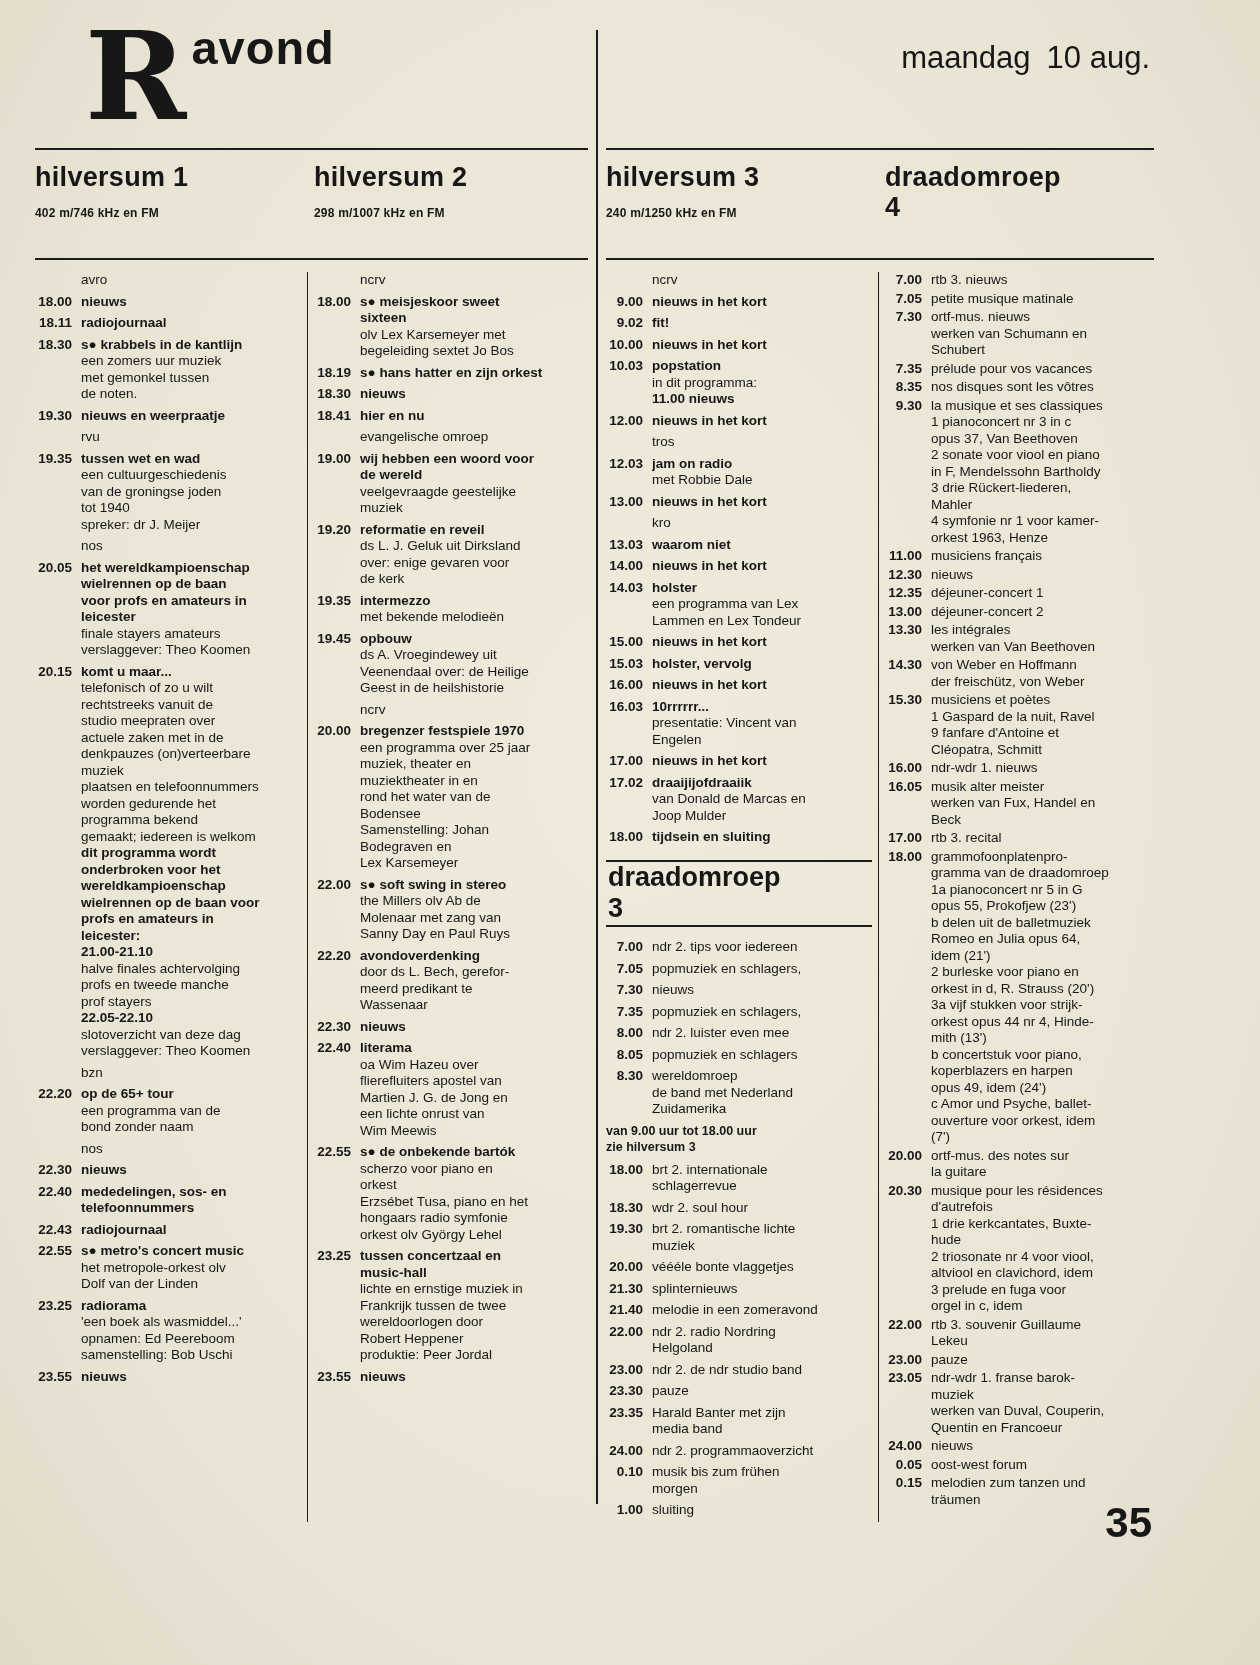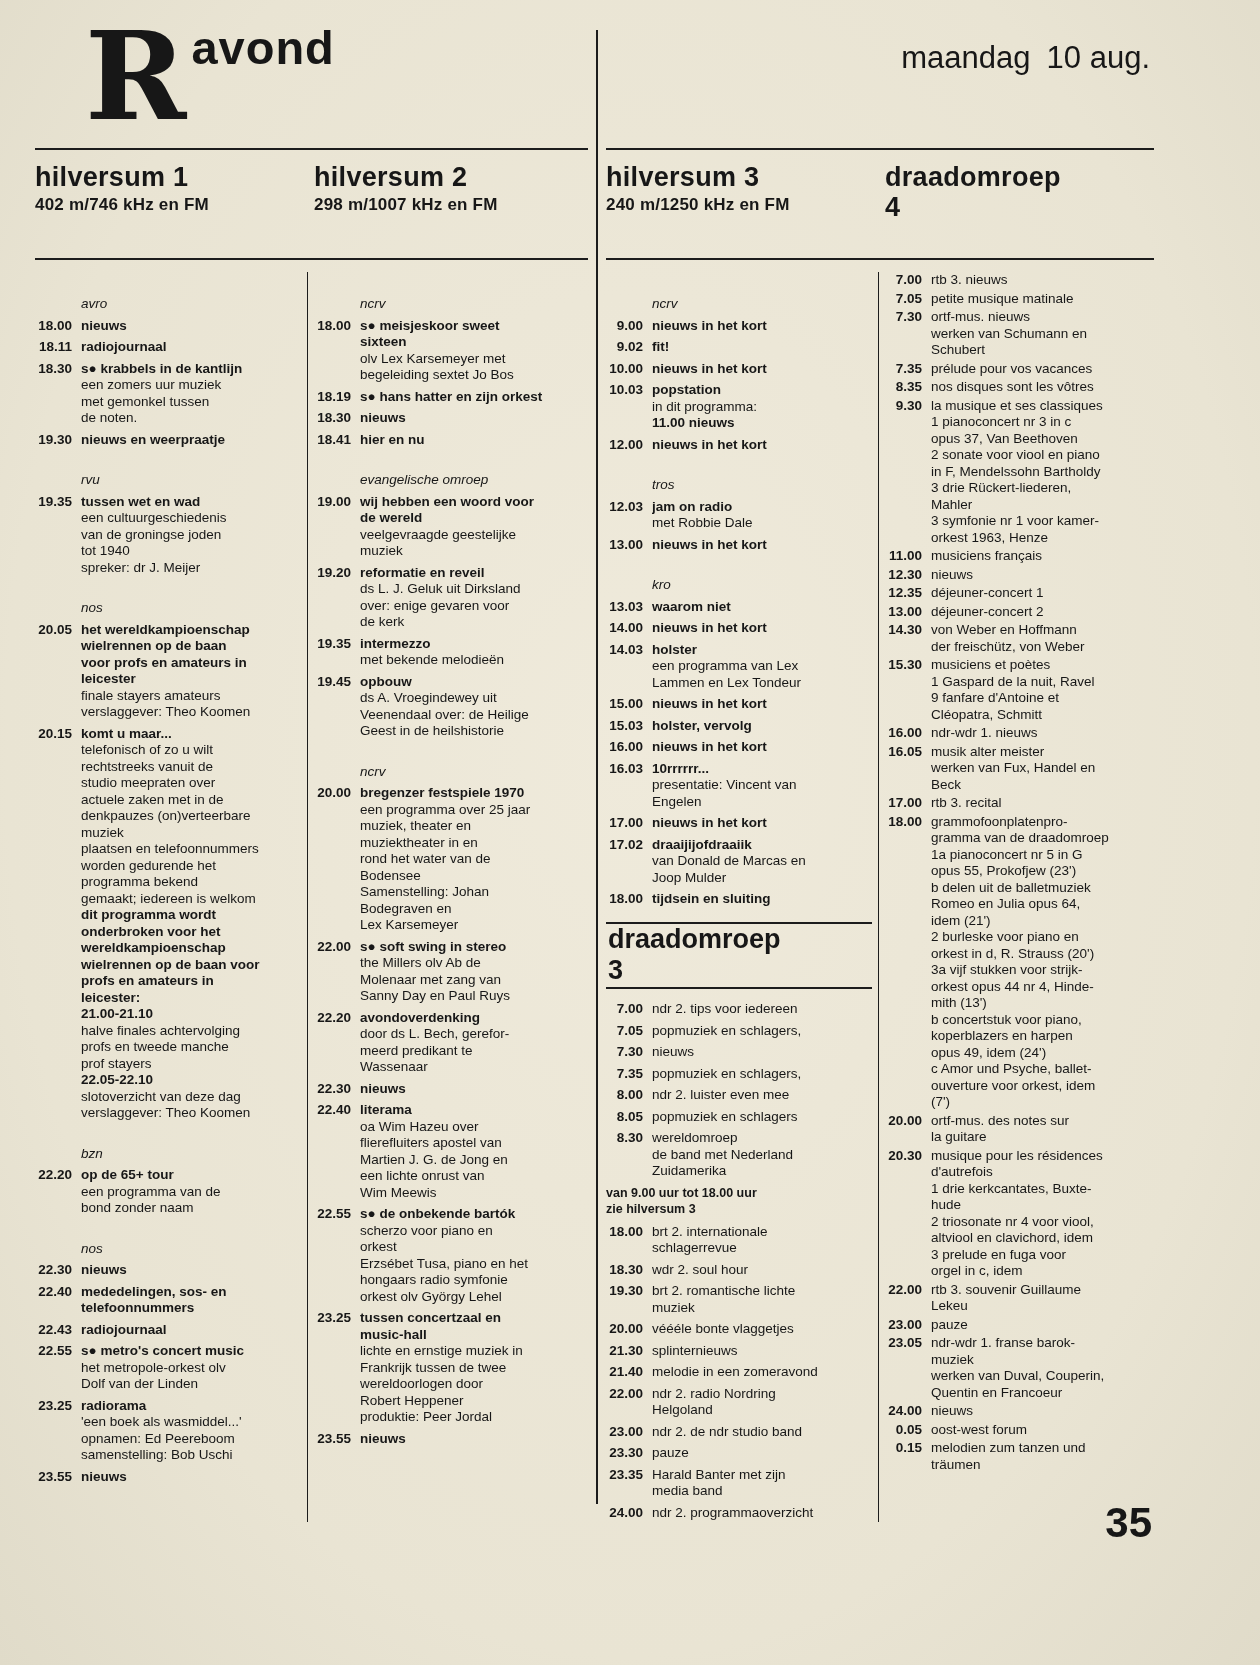--- a/index.html
+++ b/index.html
@@ -20,33 +20,33 @@
   .day { font-weight:normal; margin-right:16px; }
   
   .content { position:absolute; top:148px; left:35px; width:1122px; display:flex; }
   .half { width:553px; }
   .half.right { width:548px; margin-left:18px; }
   .half-rule { height:2px; background:#1c1c1c; }
   .col-heads { display:flex; height:108px; padding-top:12px; }
   .col-heads .slot-a { width:266px; }
   .col-heads .slot-b { width:261px; margin-left:13px; }
   .col-title { font-size:27px; font-weight:bold; letter-spacing:.3px; line-height:1.12; }
-  .col-sub { font-size:17px; font-weight:bold; margin-top:3px; letter-spacing:.2px; }
+  .col-sub { font-size:12px; font-weight:bold; margin-top:14px; letter-spacing:.2px; }
   .col-bodies { display:flex; height:1262px; overflow:hidden; padding-top:12px; }
   .col-bodies .col-body { width:266px; }
   .col-bodies .col-body:last-child { width:260px; }
   .body-div { width:1px; background:#1c1c1c; margin:0 6px; }
   
   .entry { display:flex; margin-bottom:5px; }
   .tight .entry { margin-bottom:2px; }
   .time { flex:0 0 46px; text-align:right; padding-right:9px; font-weight:bold; font-size:13.5px; line-height:16.5px; white-space:nowrap; }
   .lines { flex:1; min-width:0; }
   .line { font-size:13.5px; line-height:16.5px; white-space:nowrap; overflow:hidden; }
   .line.bold { font-weight:bold; }
-  .net-row { margin:24px 0 5px;font-style:italic; }
+  .net-row { margin:0 0 5px; }
   .net-label { font-size:13.5px; }
   .entry.note { display:block; margin:4px 0 6px; }
   .entry.note .line { font-size:12.5px; font-weight:bold; }
   
   .subhead { margin:14px 0 12px; }
   .subhead-rule { height:2px; background:#1c1c1c; }
   .subhead-title { font-size:27px; font-weight:bold; line-height:1.18; padding-left:2px; }
   .subhead .subhead-title:first-of-type { margin-top:14px; }
   .subhead .subhead-title:last-of-type { margin-bottom:12px; }
   
@@ -726,21 +726,21 @@
             <div class="entry">
               <span class="time">9.30</span>
               <span class="lines">
                 <div class="line">la musique et ses classiques</div>
                 <div class="line">1 pianoconcert nr 3 in c</div>
                 <div class="line">opus 37, Van Beethoven</div>
                 <div class="line">2 sonate voor viool en piano</div>
                 <div class="line">in F, Mendelssohn Bartholdy</div>
                 <div class="line">3 drie Rückert-liederen,</div>
                 <div class="line">Mahler</div>
-                <div class="line">3 symfonie nr 1 voor kamer-</div>
+                <div class="line">4 symfonie nr 1 voor kamer-</div>
                 <div class="line">orkest 1963, Henze</div>
               </span>
             </div>
             <div class="entry">
               <span class="time">11.00</span>
               <span class="lines">
                 <div class="line">musiciens français</div>
               </span>
             </div>
             <div class="entry">
@@ -752,20 +752,27 @@
             <div class="entry">
               <span class="time">12.35</span>
               <span class="lines">
                 <div class="line">déjeuner-concert 1</div>
               </span>
             </div>
             <div class="entry">
               <span class="time">13.00</span>
               <span class="lines">
                 <div class="line">déjeuner-concert 2</div>
+              </span>
+            </div>
+            <div class="entry">
+              <span class="time">13.30</span>
+              <span class="lines">
+                <div class="line">les intégrales</div>
+                <div class="line">werken van Van Beethoven</div>
               </span>
             </div>
             <div class="entry">
               <span class="time">14.30</span>
               <span class="lines">
                 <div class="line">von Weber en Hoffmann</div>
                 <div class="line">der freischütz, von Weber</div>
               </span>
             </div>
             <div class="entry">

